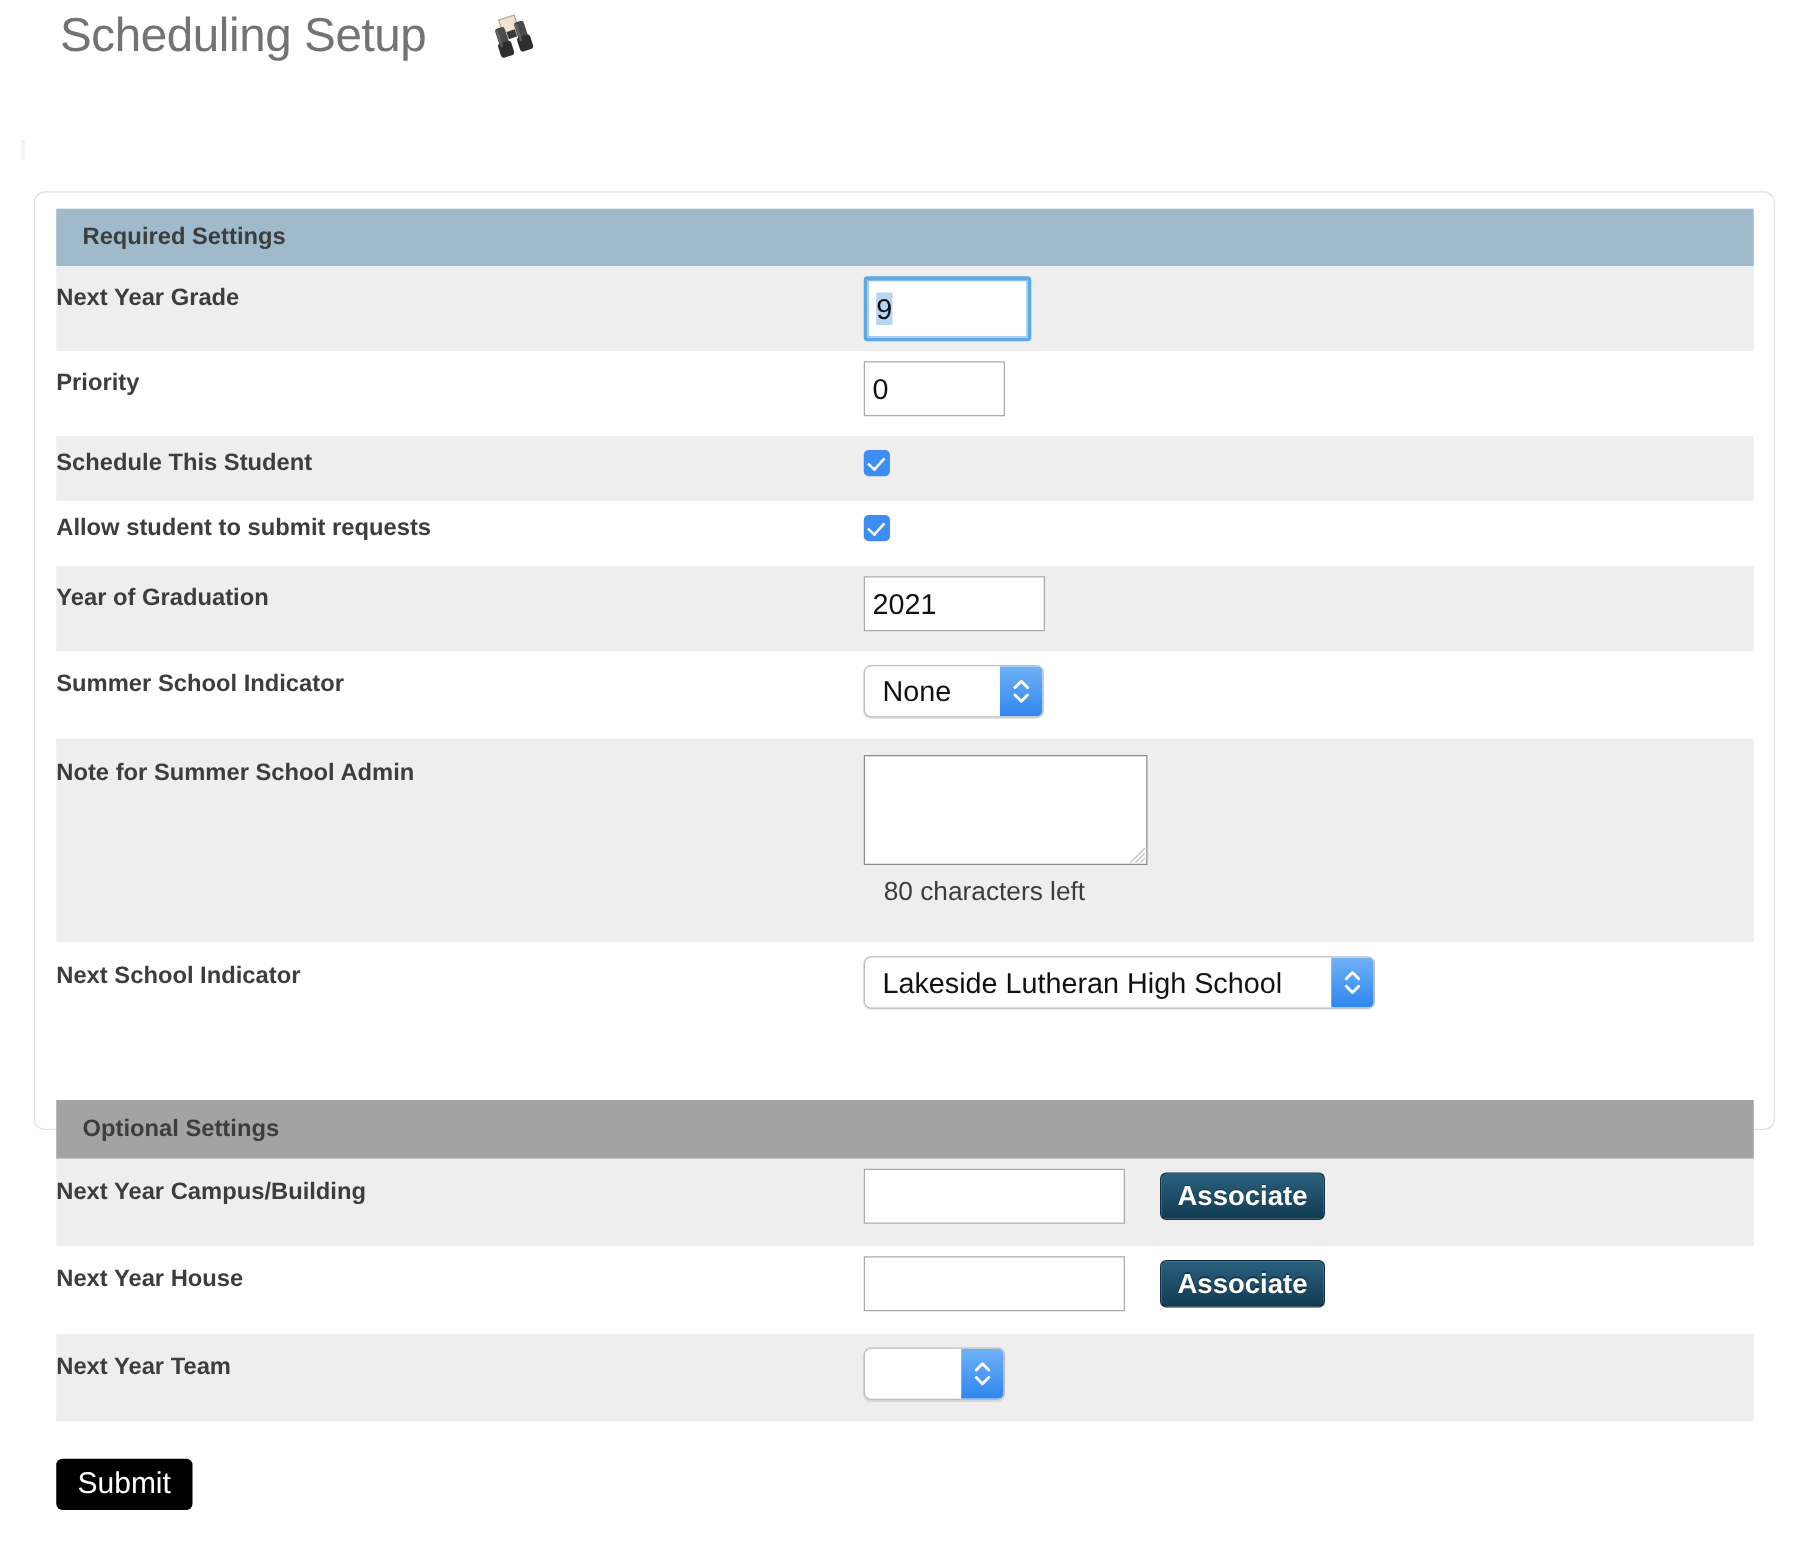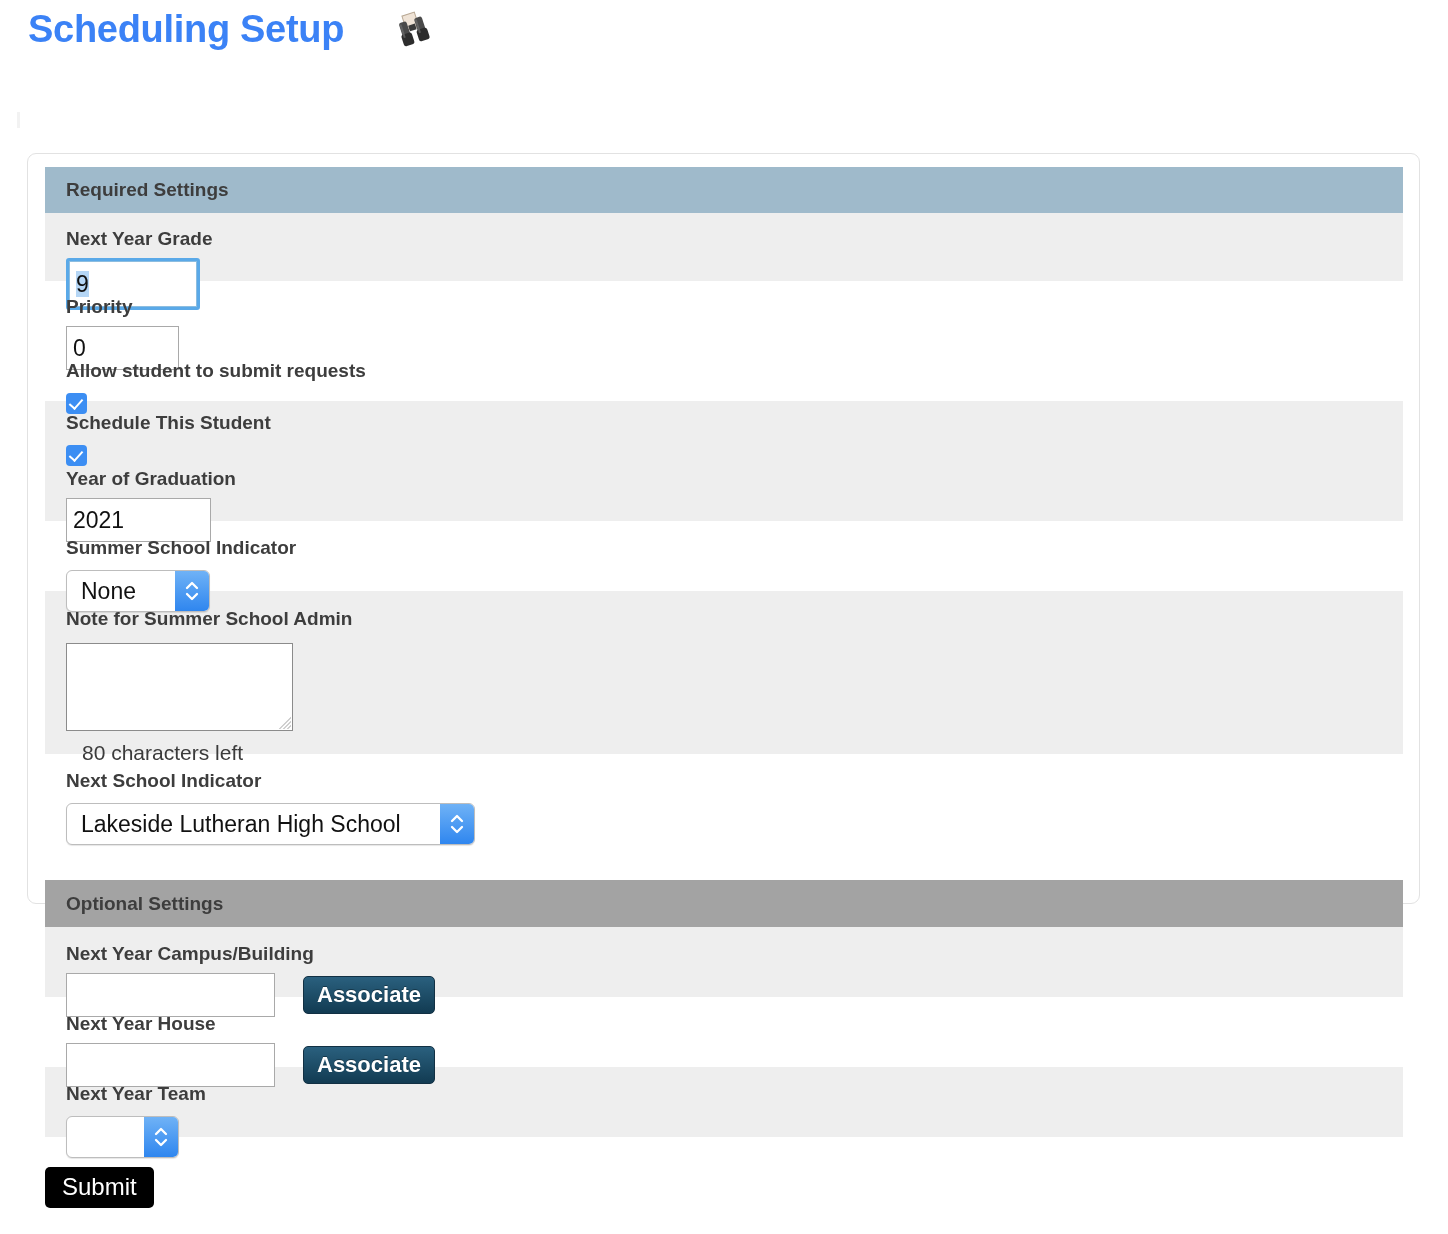--- a/index.html
+++ b/index.html
@@ -18,25 +18,26 @@
 
   
   .page-header {
     display: flex;
     align-items: center;
     padding: 0 0 0 28px;
     height: 58px;
   }
   .page-title {
     font-size: 38px;
-    font-weight: bold;
-    color: #3b82f6;
+    font-weight: normal;
+    color: #737373;
     letter-spacing: -0.3px;
     line-height: 1;
     white-space: nowrap;
+    margin-left: 20px;
   }
   .title-icon {
     margin-left: 50px;
     width: 40px;
     height: 40px;
     position: relative;
     display: inline-block;
     flex: none;
   }
   .title-icon svg { display: block; }
@@ -82,23 +83,21 @@
   .section-head-label {
     font-size: 19px;
     font-weight: bold;
     color: #3d3d3d;
   }
 
   .row {
     display: flex;
     align-items: flex-start;
     box-sizing: border-box;
-    padding-left: 21px;
     min-height: 52px;
-    flex-direction: column;
   }
   .row.shaded { background: #eeeeee; }
   .row.plain  { background: #ffffff; }
 
   .row-label {
     width: 646px;
     flex: none;
     font-size: 19px;
     font-weight: bold;
     color: #3d3d3d;
@@ -335,29 +334,29 @@
       </div>
     </div>
 
     <div class="row plain h68">
       <div class="row-label">Priority</div>
       <div class="row-field">
         <input class="txt w113" style="width: 113px;" type="text" value="0">
       </div>
     </div>
 
+    <div class="row shaded h52">
+      <div class="row-label" style="padding-top:11px">Schedule This Student</div>
+      <div class="row-field" style="padding-top:3px">
+        <span class="checkbox"></span>
+      </div>
+    </div>
+
     <div class="row plain h52">
       <div class="row-label" style="padding-top:11px">Allow student to submit requests</div>
-      <div class="row-field" style="padding-top:3px">
-        <span class="checkbox"></span>
-      </div>
-    </div>
-
-    <div class="row shaded h52">
-      <div class="row-label" style="padding-top:11px">Schedule This Student</div>
       <div class="row-field" style="padding-top:3px">
         <span class="checkbox"></span>
       </div>
     </div>
 
     <div class="row shaded h68">
       <div class="row-label">Year of Graduation</div>
       <div class="row-field">
         <input class="txt" style="width: 145px;" type="text" value="2021">
       </div>

